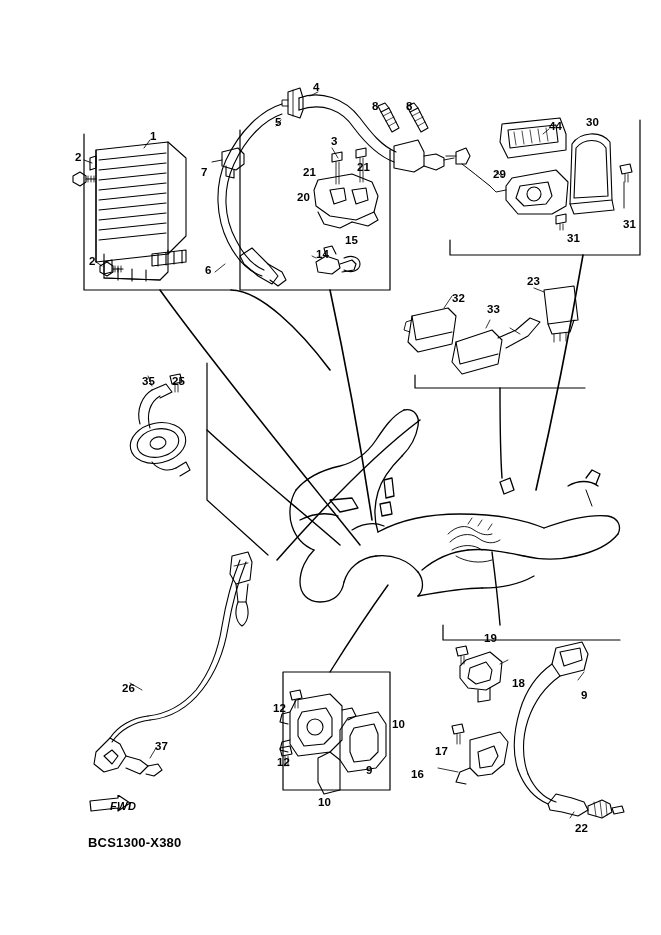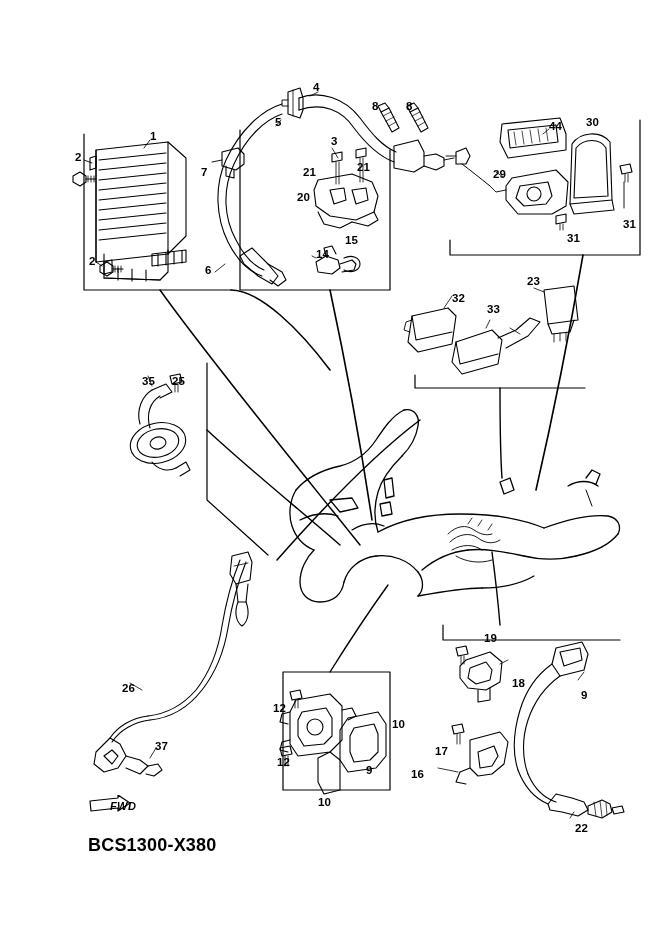--- a/index.html
+++ b/index.html
@@ -32,21 +32,21 @@
     color: #000000;
     line-height: 1;
     white-space: nowrap;
     user-select: none;
   }
   #part-code {
     position: absolute;
     left: 88px;
     top: 835px;
     font-family: "Liberation Sans", sans-serif;
-    font-size: 18px;
+    font-size: 13px;
     font-weight: bold;
     letter-spacing: 0.2px;
     color: #000000;
   }
   #fwd-label {
     position: absolute;
     left: 110px;
     top: 800px;
     font-family: "Liberation Sans", sans-serif;
     font-size: 11px;

